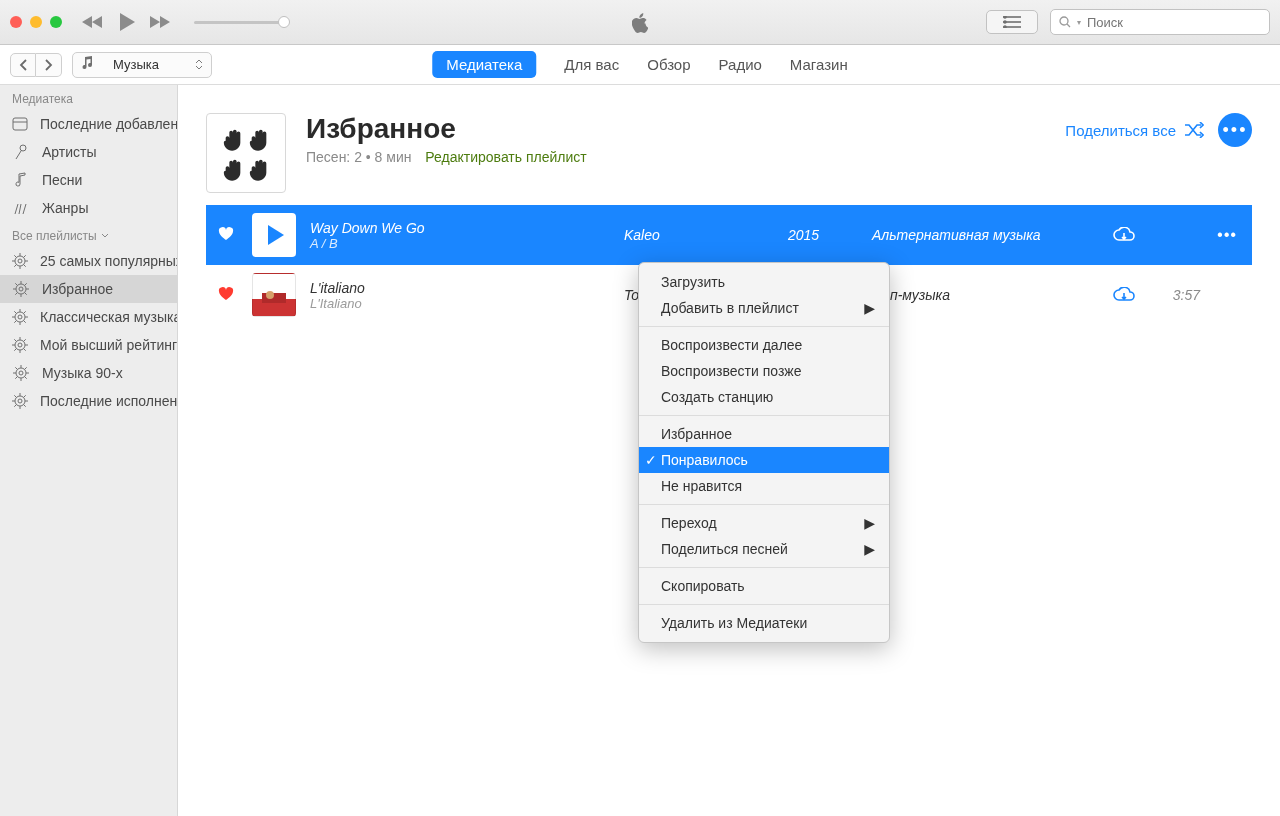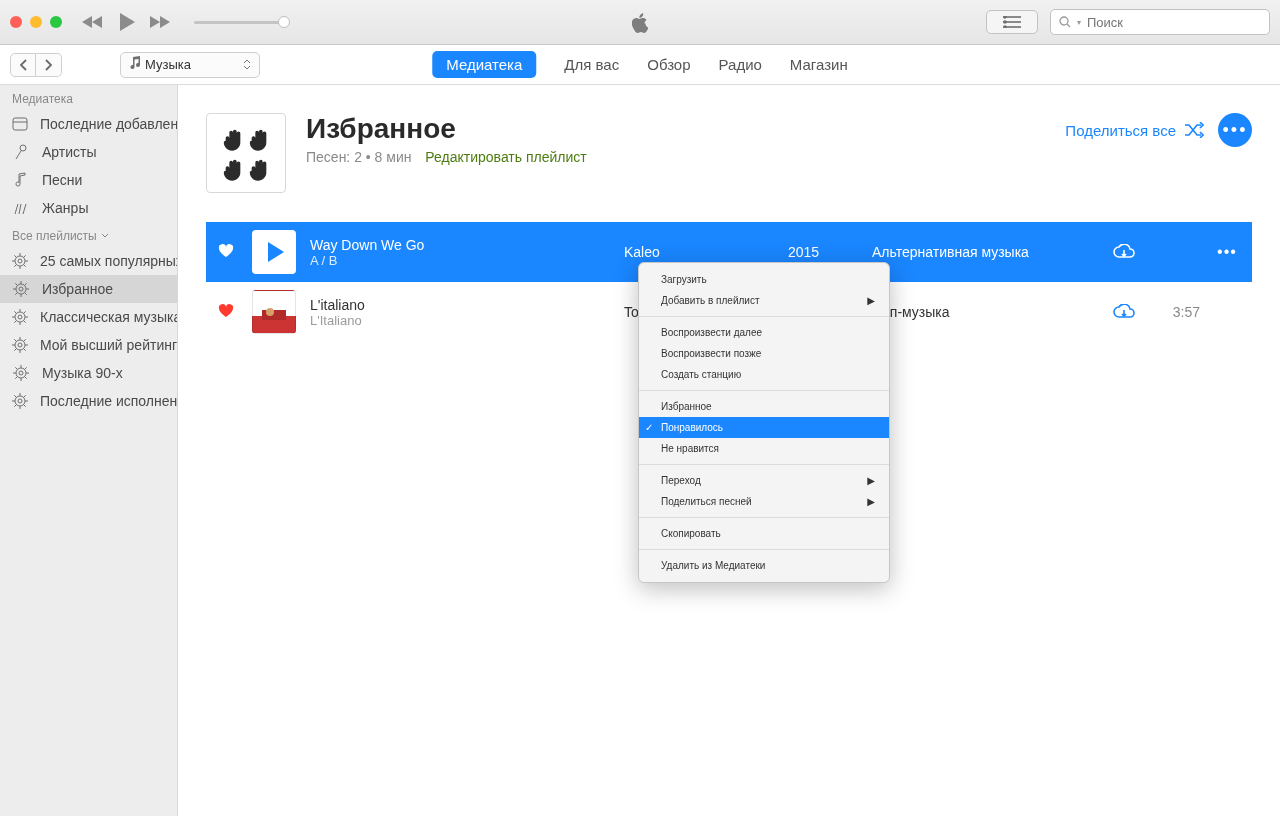--- a/index.html
+++ b/index.html
@@ -18,21 +18,21 @@
   .apple-logo { position:absolute; left:50%; transform:translateX(-50%); color:#7d7d7d; top: 13px; }
   .title-right { margin-left:auto; display:flex; align-items:center; gap:12px; }
   .segbtn { width:52px; height:24px; border:1px solid #c2c2c2; border-radius:5px; background:#f5f5f5; display:flex; align-items:center; justify-content:center; }
   .search { width:220px; height:26px; border:1px solid #c2c2c2; border-radius:5px; background:#fff; display:flex; align-items:center; padding:0 8px; color:#9a9a9a; gap:6px;}
   .search input { border:none; outline:none; width:100%; font-size:13px; }
 
   
   .toolbar { height:40px; display:flex; align-items:center; padding:0 10px; border-bottom:1px solid #dcdcdc; background:#fff; }
   .navbtn { width:26px; height:24px; border:1px solid #cfcfcf; background:#fbfbfb; display:flex; align-items:center; justify-content:center; color:#6b6b6b; }
   .navL { border-radius:5px 0 0 5px; } .navR { border-radius:0 5px 5px 0; border-left:none; margin-right:10px;}
-  .libsel { height:26px; border:1px solid #cfcfcf; border-radius:5px; padding:0 8px; display:flex; align-items:center; gap:4px; background:#fbfbfb;margin-left:48px; }
+  .libsel { height:26px; border:1px solid #cfcfcf; border-radius:5px; padding:0 8px; display:flex; align-items:center; gap:20px; background:#fbfbfb; }
   .libsel .chev { margin-left:auto; display:flex; flex-direction:column; gap:1px; color:#7a7a7a;}
   .tabs { margin-left:auto; margin-right:auto; display:flex; align-items:center; gap:28px; font-size:15px; color:#555; position:absolute; left:50%; transform:translateX(-50%); }
   .toolbar { position:relative; }
   .tab { cursor:pointer; }
   .tab.active { background:#1a86ff; color:#fff; padding:5px 14px; border-radius:5px; }
 
   
   .cols { display:flex; height:calc(816px - 45px - 40px); }
 
   
@@ -49,41 +49,41 @@
   .art { width:80px; height:80px; border:1px solid #d8d8d8; border-radius:4px; background:#fff; display:flex; flex-wrap:wrap; align-content:center; justify-content:center; gap:4px; padding:8px;}
   .hand { width:22px; height:26px; color:#2b2b2b; }
   .head-texts h1 { font-size:28px; font-weight:700; color:#2a2a2a; }
   .meta { color:#8a8a8a; font-size:14px; margin-top:4px; }
   .meta a { color:#4d7c0f; text-decoration:none; margin-left:10px; }
   .hdr-right { margin-left:auto; display:flex; align-items:center; gap:14px; }
   .shuffle { color:#1a86ff; font-size:15px; display:flex; align-items:center; gap:8px; cursor:pointer;}
   .morebtn { width:34px; height:34px; border-radius:50%; background:#1a86ff; color:#fff; display:flex; align-items:center; justify-content:center; font-size:18px; letter-spacing:2px;}
 
   
-  .tracks { margin-top:29px; }
+  .tracks { margin-top:12px;font-style:italic; }
   .row { display:flex; align-items:center; height:60px; padding:0 12px; gap:14px; font-size:14px;}
   .row.sel { background:#1a86ff; color:#fff; border-radius:0; }
   .heart { width:20px; color:inherit; }
   .tart { width:44px; height:44px; border-radius:4px; background:#fff; border:1px solid rgba(0,0,0,0.1); display:flex; align-items:center; justify-content:center; }
   .row.sel .tart { border-color: rgba(255,255,255,0.4); }
   .ttitle { width:300px; }
   .tsub { font-size:13px; opacity:0.85; }
   .tartist { width:150px; }
   .tyear { width:70px; }
   .tgenre { width:220px; }
   .tcloud { width:36px; color:#1a86ff; display:flex; justify-content:center;}
   .row.sel .tcloud { color:#fff; }
   .tdur { width:44px; text-align:right; color:#8a8a8a; }
   .row.sel .tdur { color:#fff; }
   .tmore { width:26px; color:#fff; text-align:center; font-size:16px; letter-spacing:1px;}
   .heart.red { color:#ff3b30; }
   .play-tri { width:0;height:0;border-top:10px solid transparent;border-bottom:10px solid transparent;border-left:16px solid #1a86ff; margin-left:4px;}
 
   
-  .ctxmenu { position:absolute; left:460px; top:177px; width:252px; background:#f4f4f4; border:1px solid #c6c6c6; border-radius:6px; box-shadow:0 6px 24px rgba(0,0,0,0.25); font-size:10px; padding:6px 0; }
+  .ctxmenu { position:absolute; left:460px; top:177px; width:252px; background:#f4f4f4; border:1px solid #c6c6c6; border-radius:6px; box-shadow:0 6px 24px rgba(0,0,0,0.25); font-size:14px; padding:6px 0; }
   .citem { padding:5px 22px; cursor:default; display:flex; align-items:center; position:relative;}
   .citem.hl { background:#1a86ff; color:#fff; }
   .csep { height:1px; background:#dcdcdc; margin:5px 0; }
   .carrow { position:absolute; right:14px; }
   .ccheck { position:absolute; left:6px; }
   svg { flex-shrink: 0; }
 </style>
 </head>
 <body>
 

